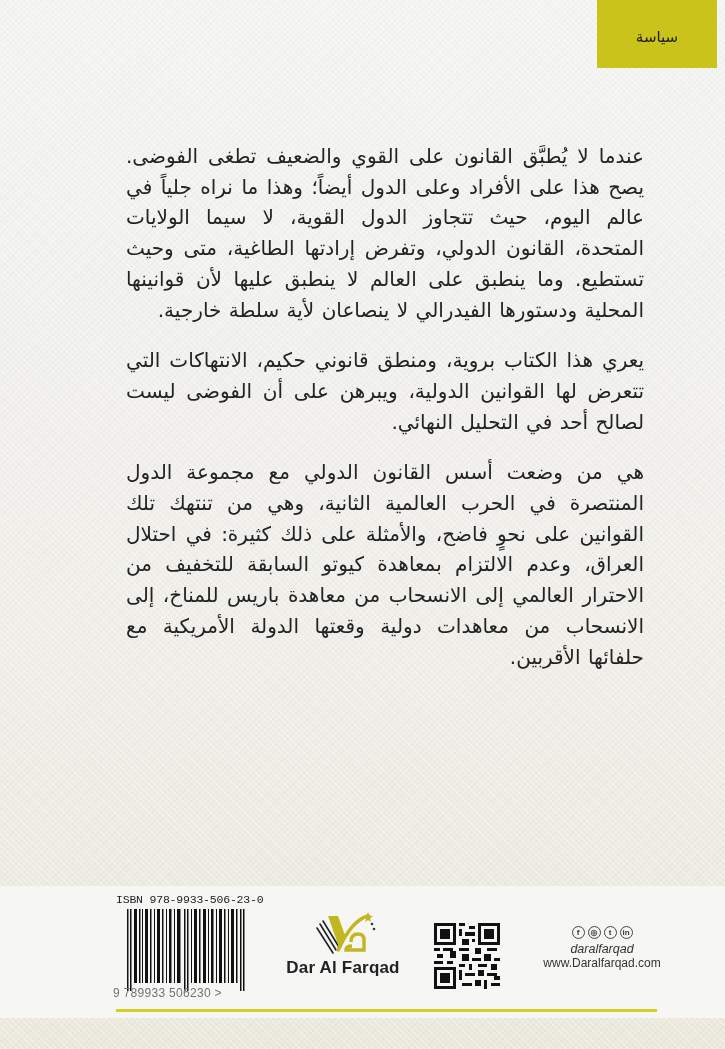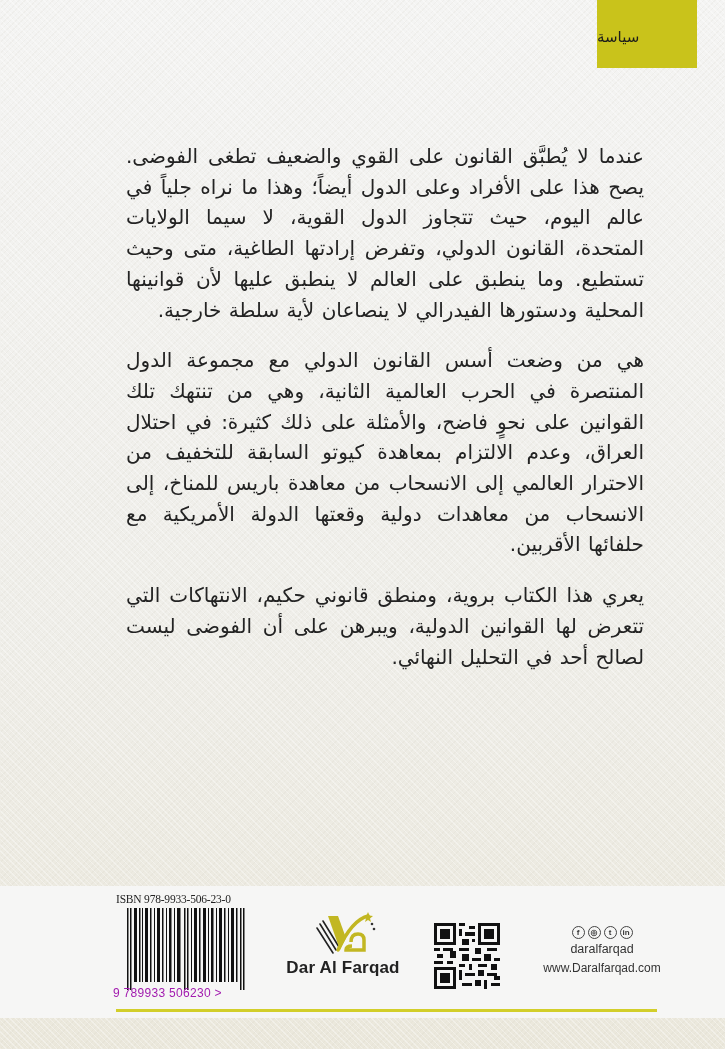--- a/index.html
+++ b/index.html
@@ -16,25 +16,26 @@
       background-image:
         repeating-linear-gradient(45deg, rgba(255,255,255,0.35) 0px, rgba(255,255,255,0.35) 1px, transparent 1px, transparent 4px),
         repeating-linear-gradient(-45deg, rgba(200,196,180,0.12) 0px, rgba(200,196,180,0.12) 1px, transparent 1px, transparent 4px),
         linear-gradient(to bottom, #f4f4f3 0%, #efeee9 60%, #ebe8dc 100%);
     }
 
     .category-tag {
       position: absolute;
       left: 597px;
       top: 0;
-      width: 100px;
+      width: 120px;
       height: 68px;
       background: #c9c31b;
       display: flex;
       align-items: center;
+      justify-content: center;
       padding-top: 6px;
       box-sizing: border-box;
     }
     .category-tag span {
       font-size: 15px;
       color: #1d1d1b;
       direction: rtl;
     }
 
     .blurb {
@@ -71,39 +72,39 @@
       background: #d2ce2a;
     }
 
     .isbn-block {
       position: absolute;
       left: 115px;
       top: 893px;
       width: 140px;
     }
     .isbn-label {
-      font-family: Liberation Serif, serif;
+      font-family: Liberation Mono, monospace;
       font-size: 11.5px;
       color: #222;
       letter-spacing: -0.2px;
       white-space: nowrap;
       margin-left: 1px;
     }
     .barcode {
       margin-left: 12px;
       margin-top: 3px;
       width: 120px;
       height: 82px;
       position: relative;
     }
     .barcode svg { display: block; }
     .isbn-digits {
       font-family: "Liberation Sans", sans-serif;
       font-size: 12px;
-      color: #a21caf;
+      color: #737373;
       position: absolute;
       top: 986px;
       left: 113px;
       white-space: nowrap;
       letter-spacing: 0.3px;
     }
 
     .publisher-logo {
       position: absolute;
       left: 268px;
@@ -156,40 +157,40 @@
       font-weight: bold;
       color: #333;
       box-sizing: border-box;
       line-height: 1;
     }
     .handle {
       font-family: "Liberation Sans", sans-serif;
       font-size: 12.5px;
       color: #333;
       margin-left: 0px;
+      font-style: italic;
     }
     .website {
       font-family: "Liberation Sans", sans-serif;
       font-size: 12px;
       color: #333;
-      margin-top: 5px;
       white-space: nowrap;
     }
   </style>
 </head>
 <body>
 
 <div class="category-tag">
   <span>سياسة</span>
 </div>
 
 <div class="blurb">
   <p>عندما لا يُطبَّق القانون على القوي والضعيف تطغى الفوضى. يصح هذا على الأفراد وعلى الدول أيضاً؛ وهذا ما نراه جلياً في عالم اليوم، حيث تتجاوز الدول القوية، لا سيما الولايات المتحدة، القانون الدولي، وتفرض إرادتها الطاغية، متى وحيث تستطيع. وما ينطبق على العالم لا ينطبق عليها لأن قوانينها المحلية ودستورها الفيدرالي لا ينصاعان لأية سلطة خارجية.</p>
+  <p>يعري هذا الكتاب بروية، ومنطق قانوني حكيم، الانتهاكات التي تتعرض لها القوانين الدولية، ويبرهن على أن الفوضى ليست لصالح أحد في التحليل النهائي.</p>
   <p>هي من وضعت أسس القانون الدولي مع مجموعة الدول المنتصرة  في الحرب العالمية الثانية، وهي من تنتهك تلك القوانين على نحوٍ فاضح، والأمثلة على ذلك كثيرة: في احتلال العراق، وعدم الالتزام بمعاهدة كيوتو السابقة للتخفيف من الاحترار العالمي إلى الانسحاب من معاهدة باريس للمناخ، إلى الانسحاب من معاهدات دولية وقعتها الدولة الأمريكية مع حلفائها الأقربين.</p>
-  <p>يعري هذا الكتاب بروية، ومنطق قانوني حكيم، الانتهاكات التي تتعرض لها القوانين الدولية، ويبرهن على أن الفوضى ليست لصالح أحد في التحليل النهائي.</p>
 </div>
 
 <div class="footer-panel"></div>
 <div class="footer-rule"></div>
 
 <div class="isbn-block">
   <div class="isbn-label">ISBN 978-9933-506-23-0</div>
   <div class="barcode">
     <svg width="122" height="82" viewBox="0 0 122 82">
       <g fill="#111">

